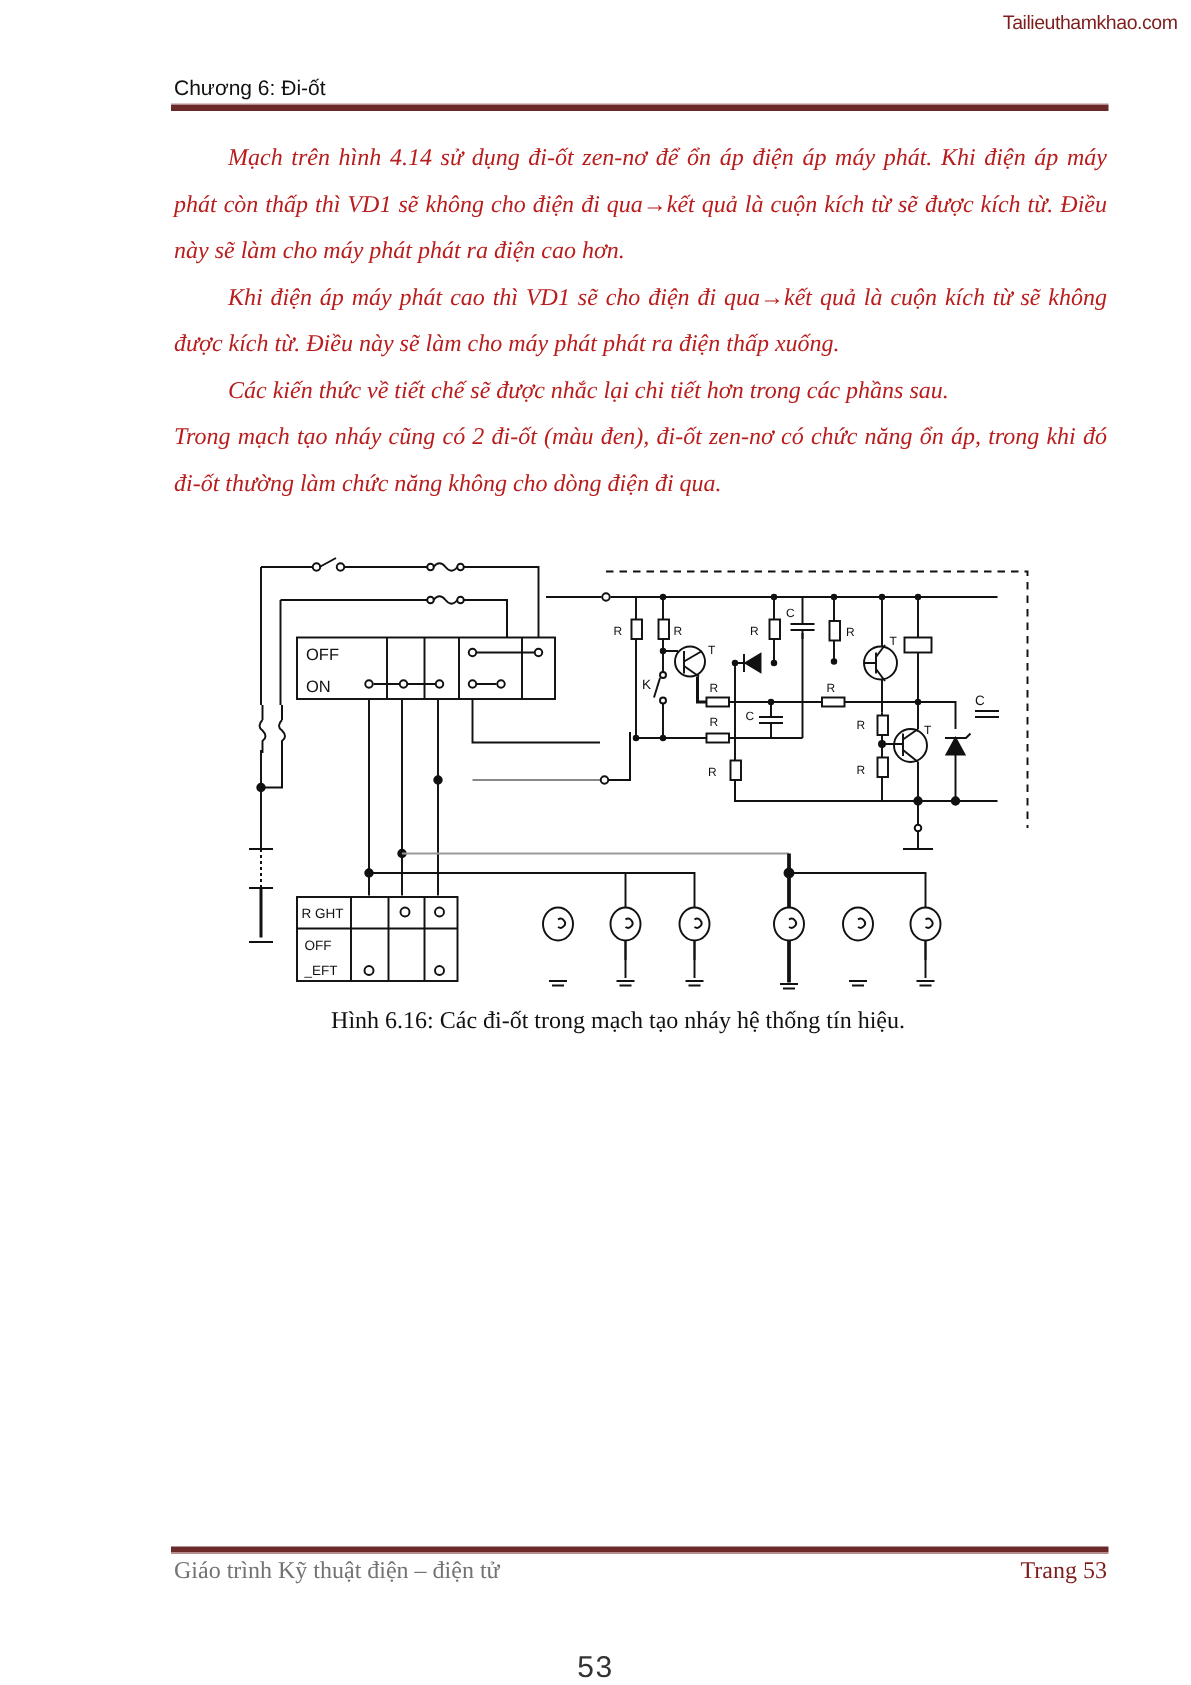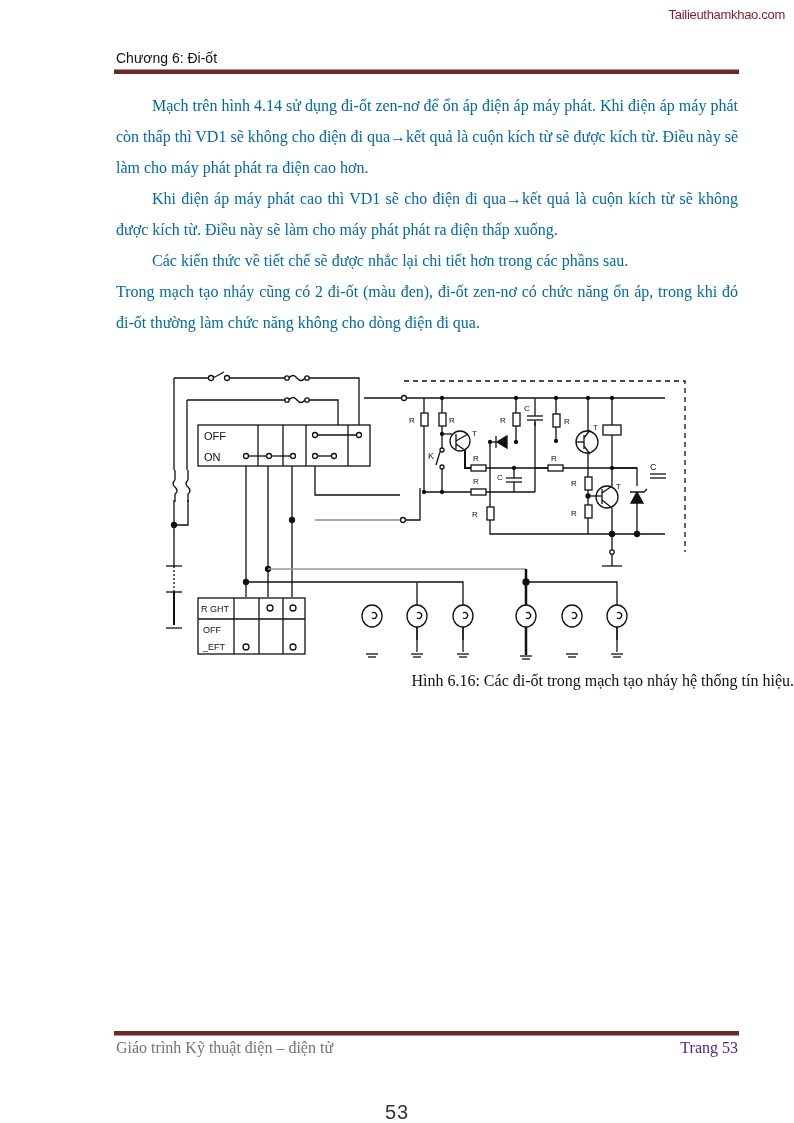--- a/index.html
+++ b/index.html
@@ -2,29 +2,29 @@
 <html><head>
 <meta charset="utf-8">
 <style>
   html, body { margin: 0; padding: 0; background: #ffffff; }
   body { width: 794px; height: 1123px; position: relative; overflow: hidden; }
   .watermark { position: absolute; top: 7px; right: 9px; font-family: "Liberation Sans", sans-serif; font-size: 13px; color: #7f1d1d; letter-spacing: -0.3px; }
   .chapter { position: absolute; left: 116px; top: 50px; font-family: "Liberation Sans", sans-serif; font-size: 14px; color: #111; }
   .rule { position: absolute; left: 114px; width: 625px; }
   .rule .thin { height: 1px; background: #b58a8a; }
   .rule .thick { height: 4px; background: #6b2a2a; }
-  .body-text { position: absolute; left: 116px; width: 622px; font-family: "Liberation Serif", serif; font-size: 16px; color: #0369a1; }
+  .body-text { position: absolute; left: 116px; width: 622px; font-family: "Liberation Serif", serif; font-size: 16px; color: #b91c1c; font-style: italic; }
   .para { line-height: 31px; text-align: justify; margin: 0; }
   .indent { text-indent: 36px; }
   .heading { font-weight: bold; margin: 0; line-height: 30px; padding-left: 30px; }
   .para2 { line-height: 31px; margin: 0; text-align: justify; }
   .diagram { position: absolute; left: 150px; top: 362px; }
-  .caption { position: absolute; left: 0; width: 794px; top: 672px; text-align: right; font-family: "Liberation Serif", serif; font-size: 16px; color: #111; padding-left: 30px; box-sizing: border-box; }
+  .caption { position: absolute; left: 0; width: 794px; top: 672px; text-align: center; font-family: "Liberation Serif", serif; font-size: 16px; color: #111; padding-left: 30px; box-sizing: border-box; }
   .footer-left { position: absolute; left: 116px; top: 1039px; font-family: "Liberation Serif", serif; font-size: 16px; color: #737373; }
-  .footer-right { position: absolute; right: 56px; top: 1039px; font-family: "Liberation Serif", serif; font-size: 16px; color: #4c1d95; }
+  .footer-right { position: absolute; right: 56px; top: 1039px; font-family: "Liberation Serif", serif; font-size: 16px; color: #7f1d1d; }
   .page-num { position: absolute; left: 0; width: 794px; top: 1101px; text-align: center; font-family: "Liberation Sans", sans-serif; font-size: 20px; color: #333; letter-spacing: 1px; }
   svg text { font-family: "Liberation Sans", sans-serif; }
 </style>
 </head>
 <body>
 
 <div class="watermark">Tailieuthamkhao.com</div>
 
 <div class="chapter">Chương 6: Đi-ốt</div>
 <div class="rule" style="top:69px;">

